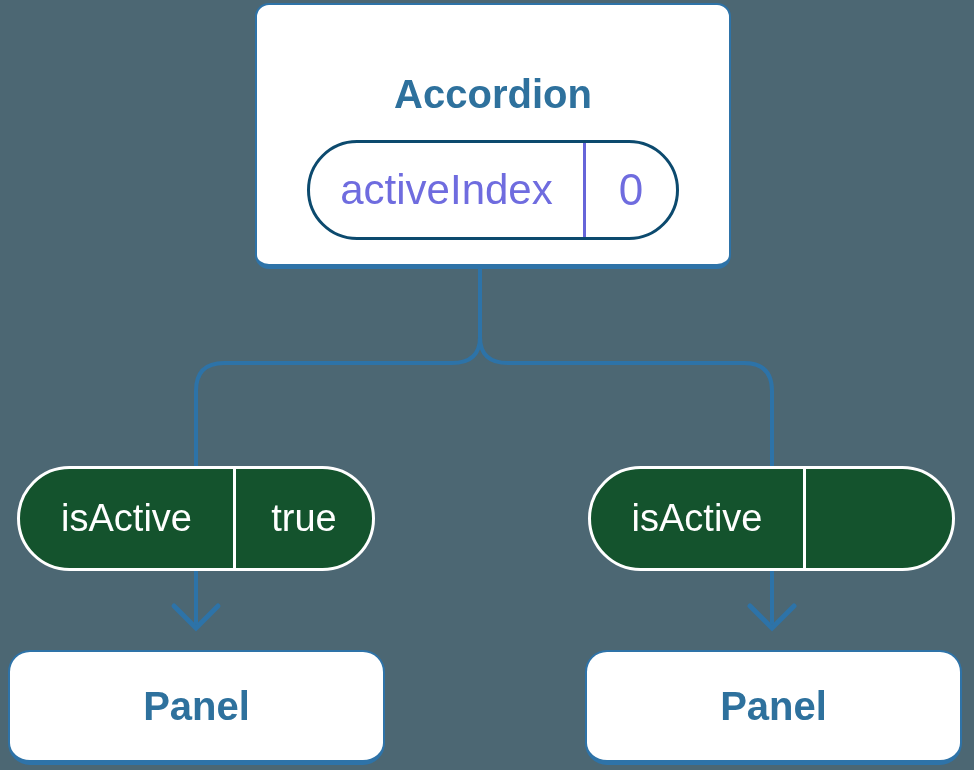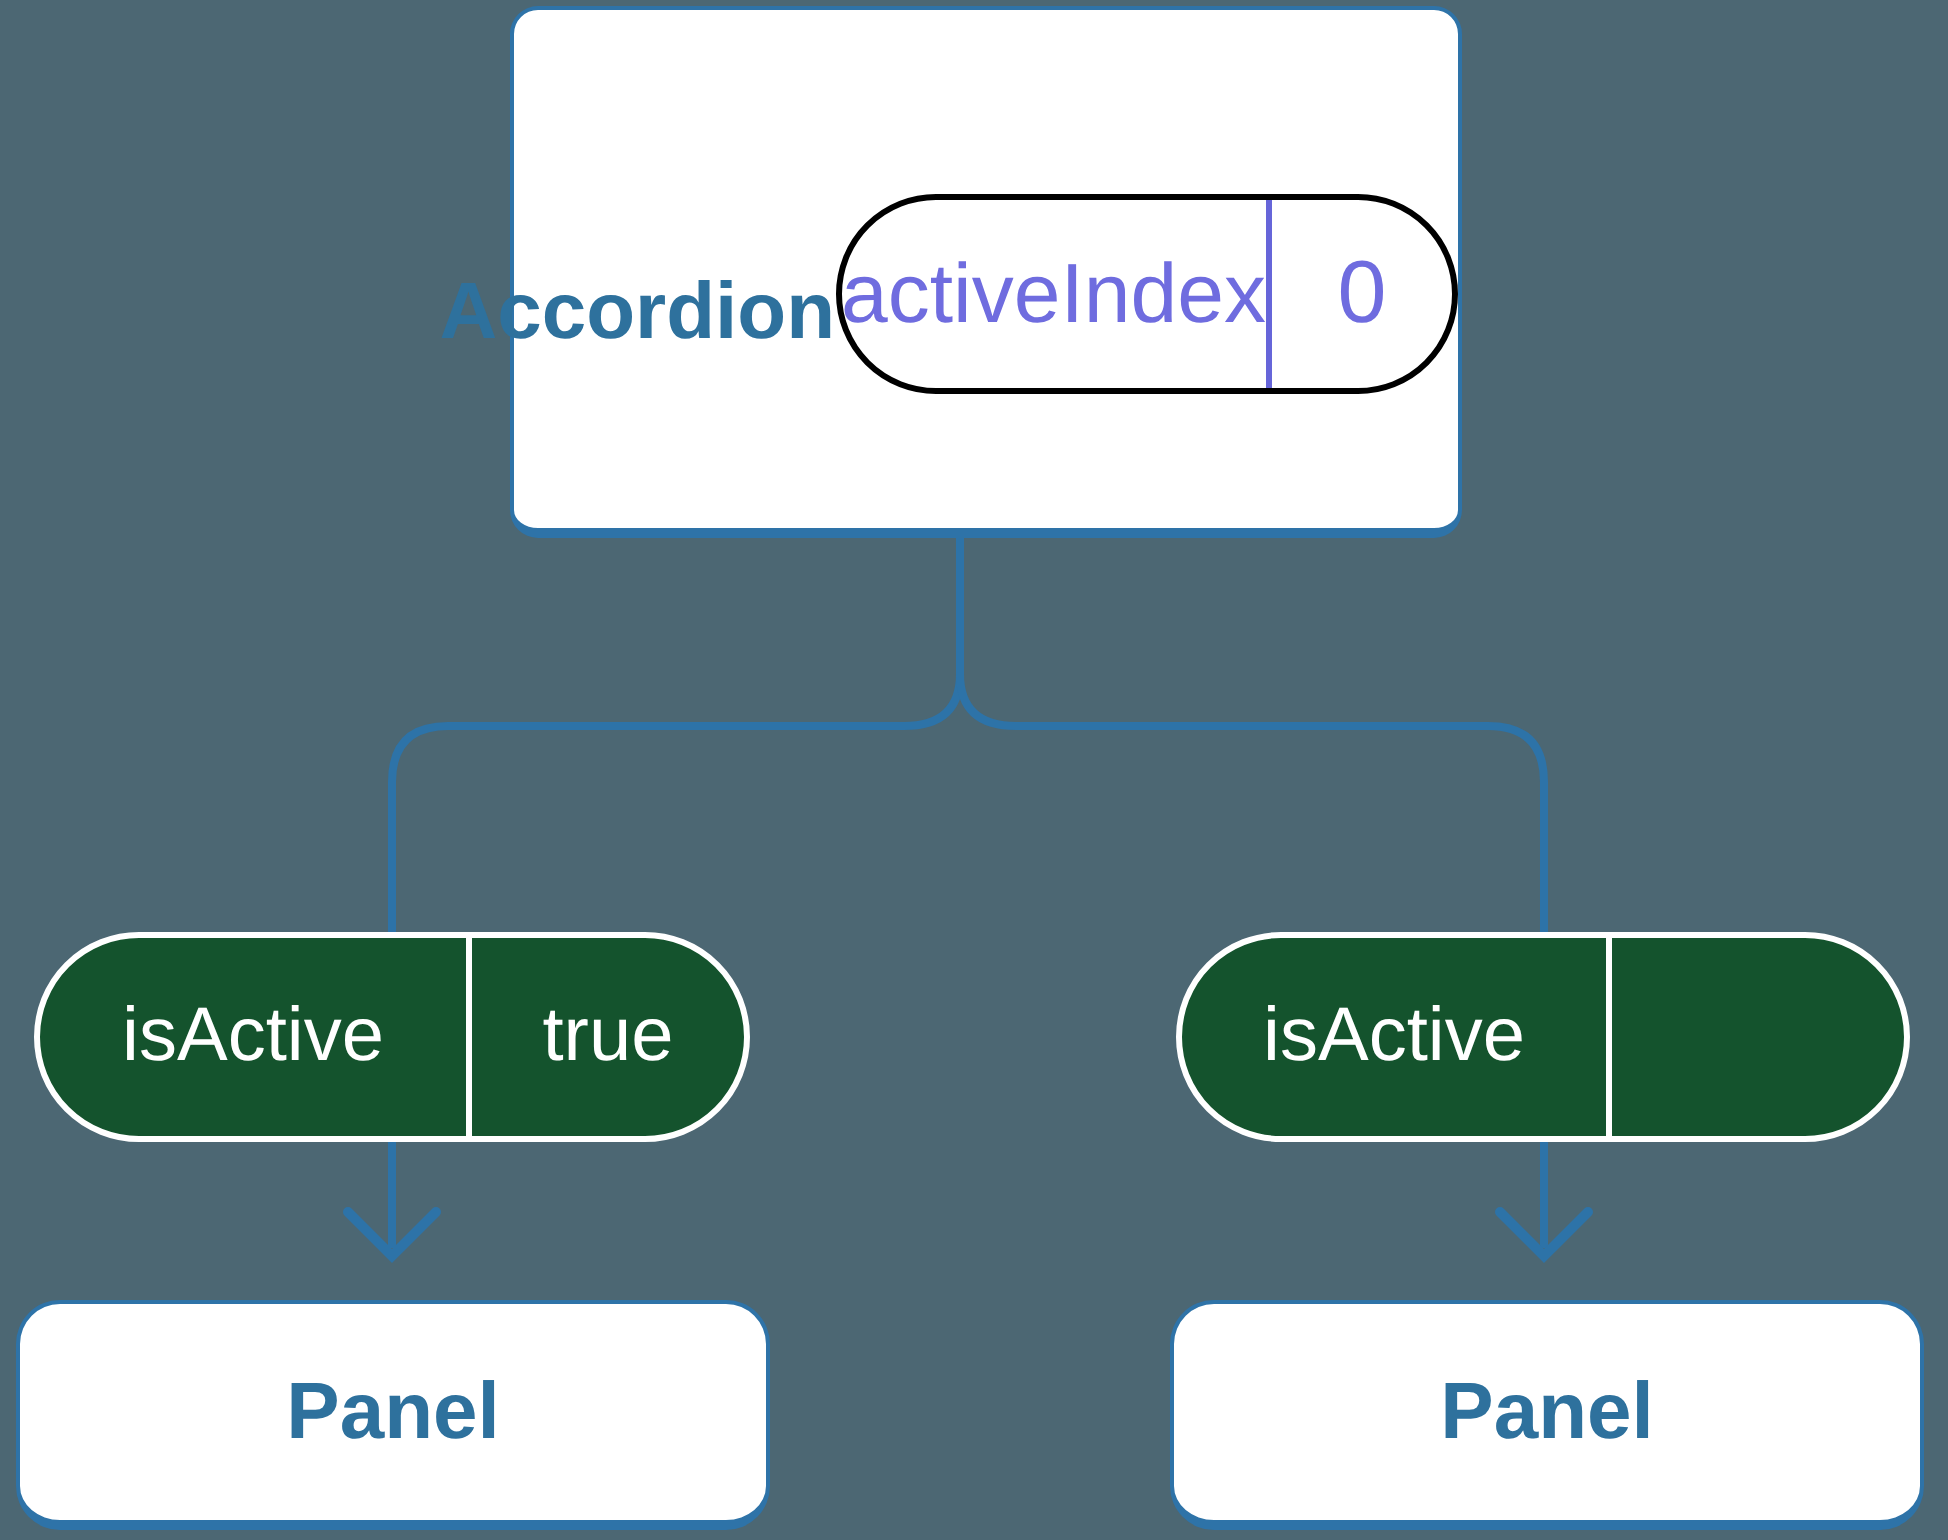--- a/index.html
+++ b/index.html
@@ -32,21 +32,22 @@
     box-sizing: border-box;
     z-index: 2;
     display: flex;
     align-items: center;
     justify-content: center;
   }
   .root-card {
     left: 255px; top: 3px;
     width: 476px; height: 266px;
     border-radius: 14px;
-    justify-content: flex-end;
+    flex-direction: column;
+    justify-content: center;
   }
   .card-title {
     margin-top: 42px;
     font-size: 40px;
     font-weight: bold;
     color: #2e719d;
     line-height: 1.1;
   }
   .panel-card {
     top: 650px;
@@ -57,21 +58,21 @@
     color: #2e719d;
   }
   .panel-left  { left: 8px; }
   .panel-right { left: 585px; }
 
   
   .state-pill {
     margin-top: 24px;
     width: 372px; height: 100px;
     box-sizing: border-box;
-    border: 3px solid #000000;
+    border: 3px solid #0c4a6e;
     border-radius: 60px;
     display: flex;
     align-items: stretch;
     color: #6f6cdf;
     background: #ffffff;
   }
   .state-pill .pill-label {
     flex: 1;
     display: flex; align-items: center; justify-content: center;
     font-size: 42px;

